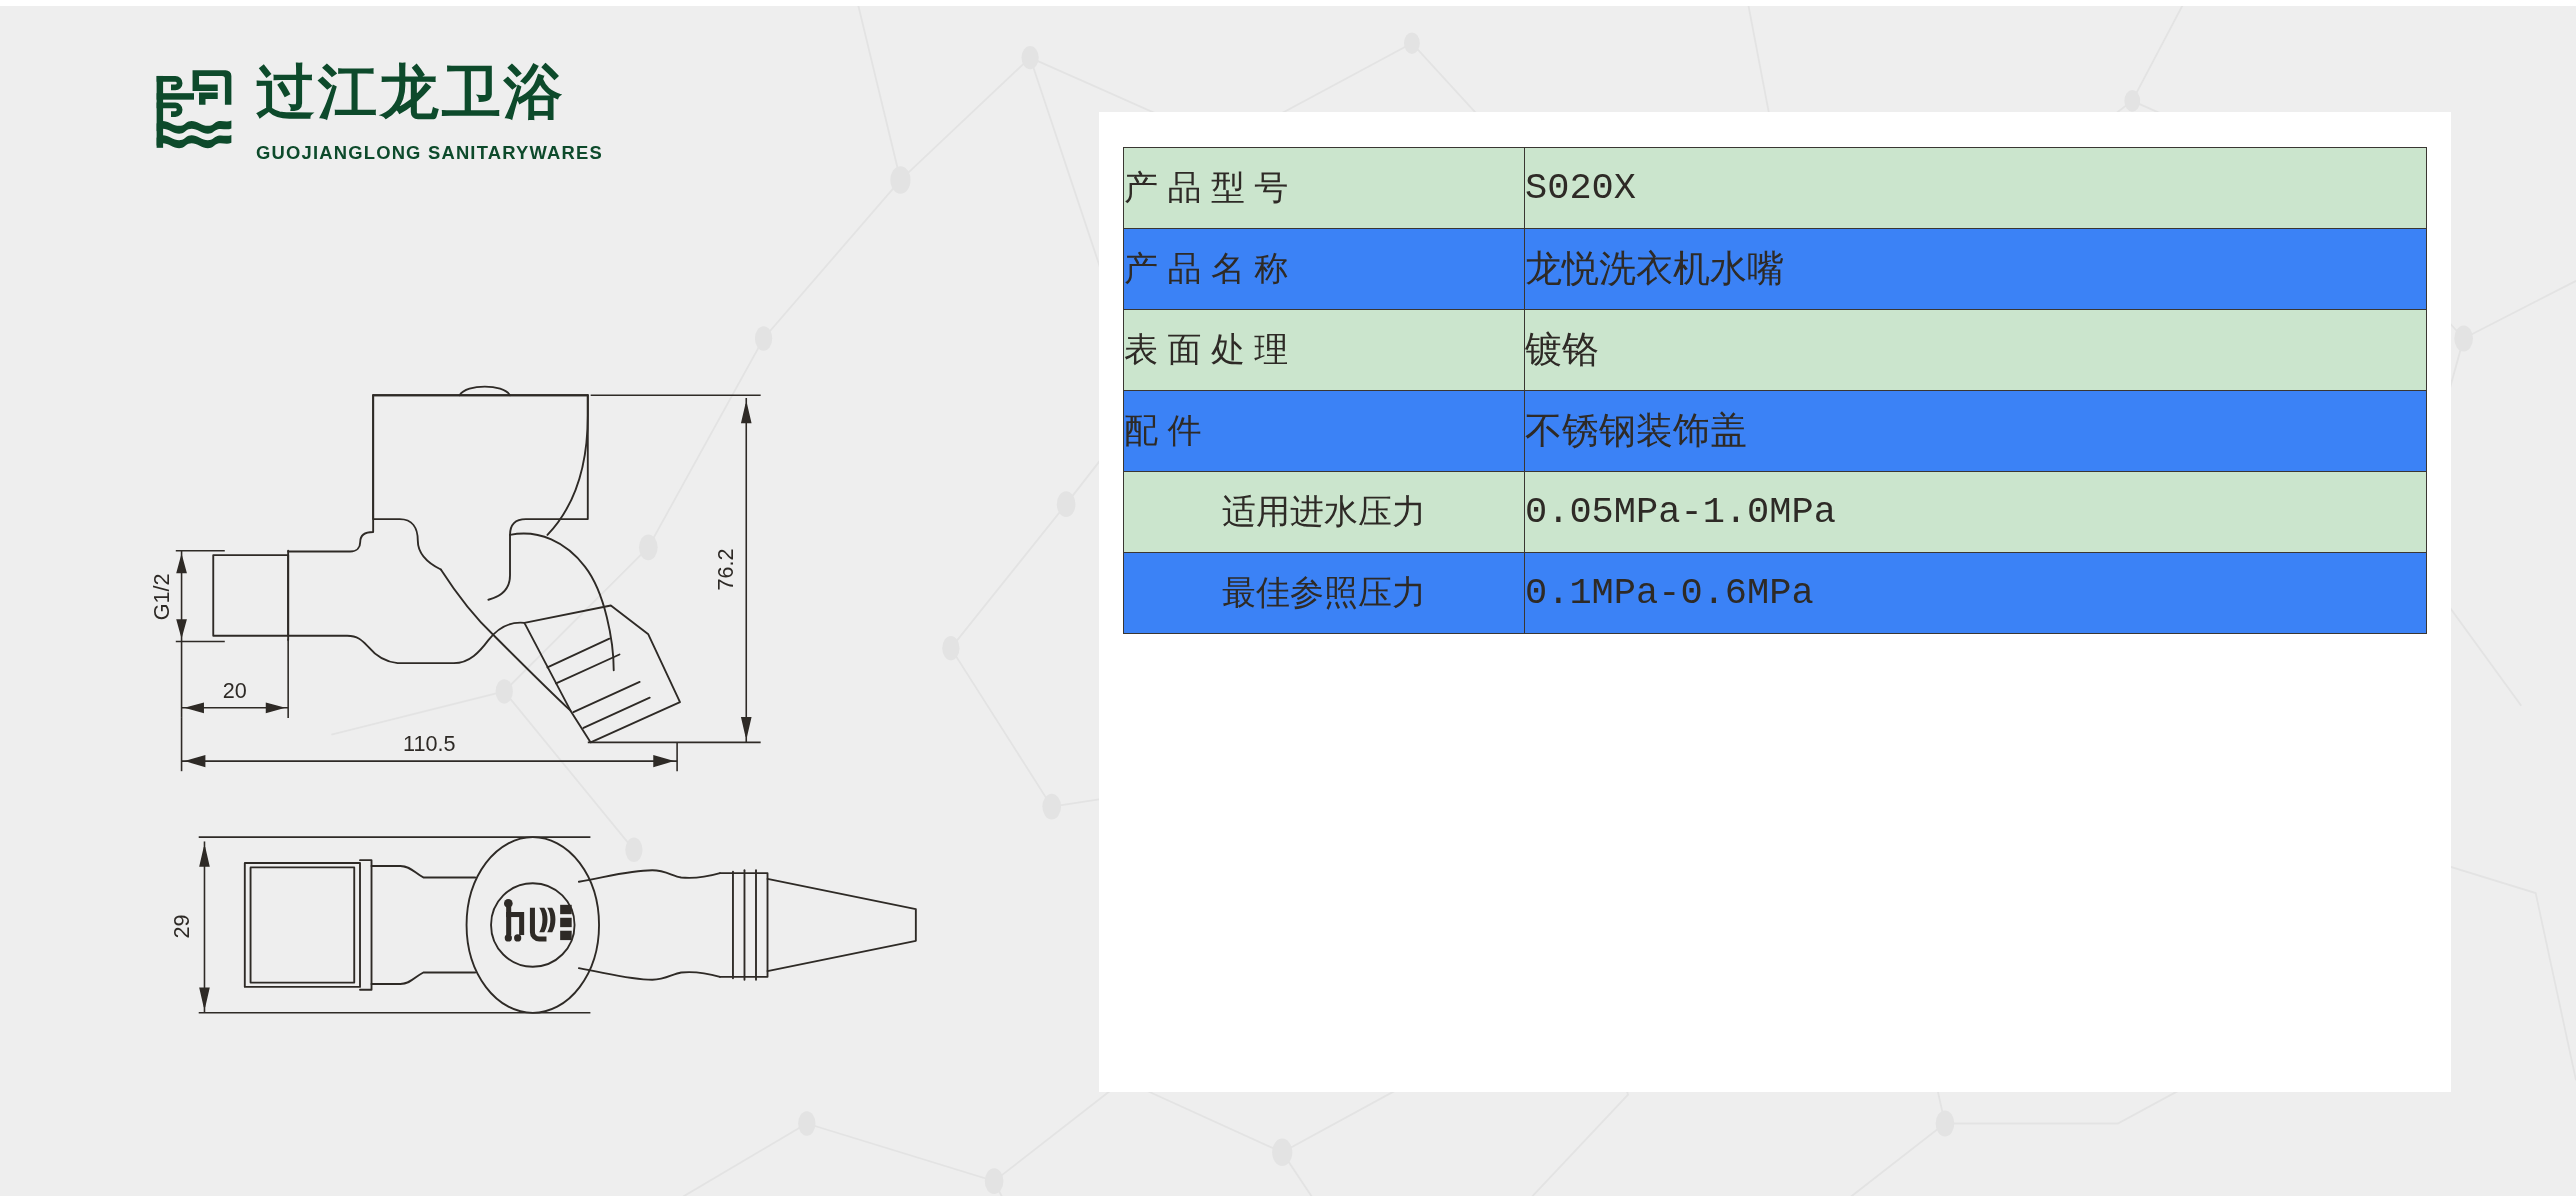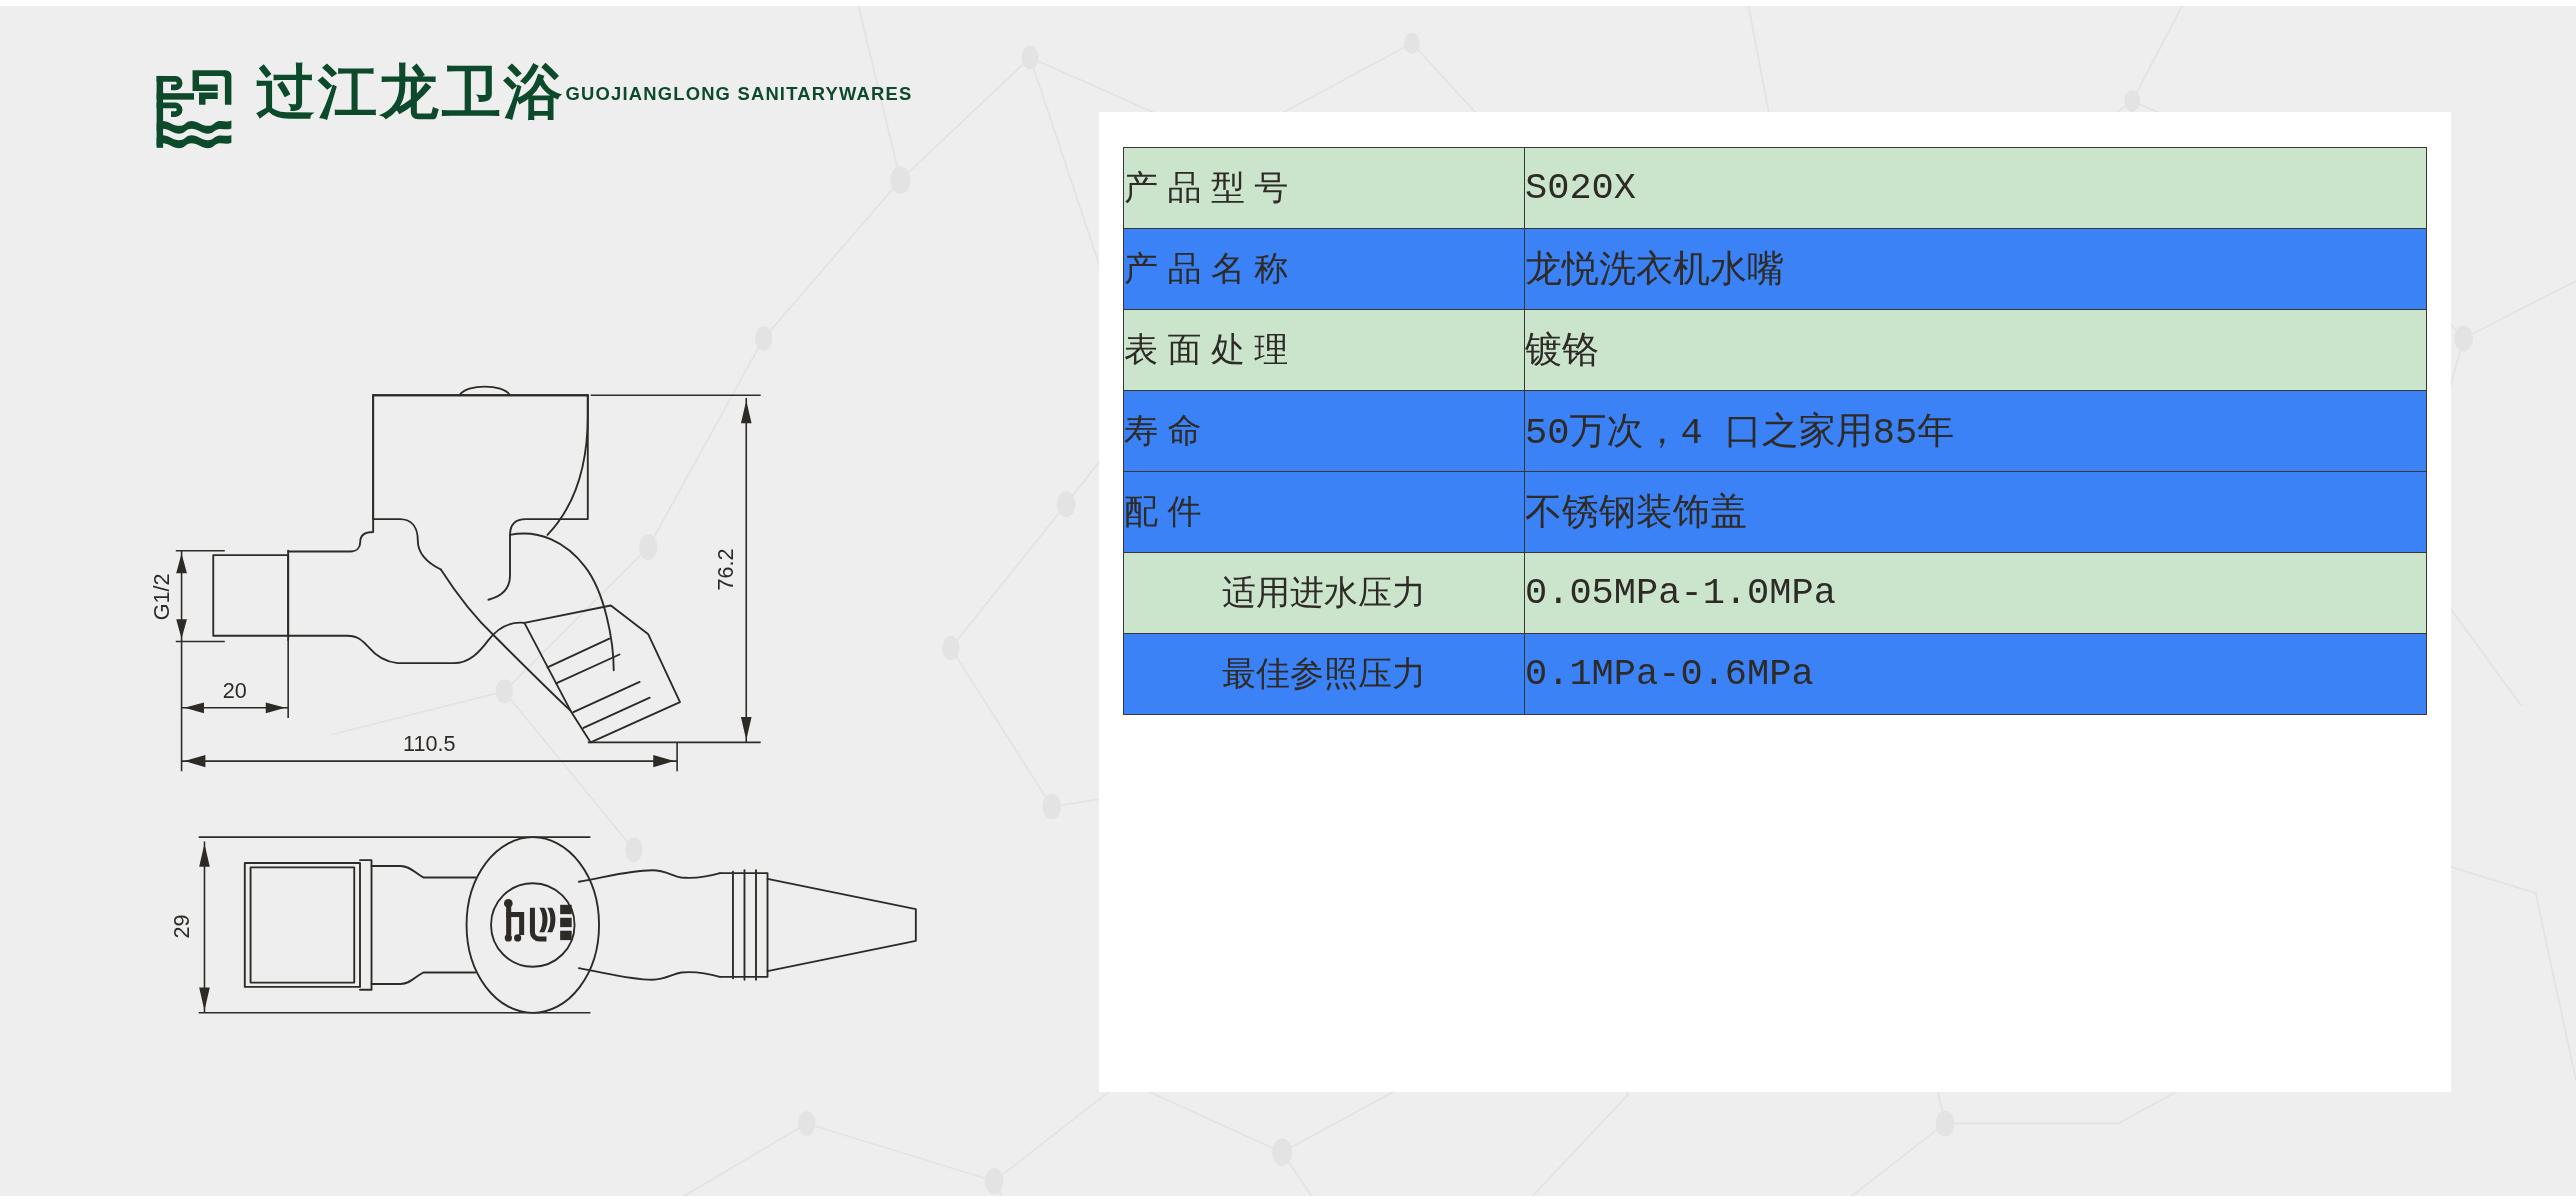--- a/index.html
+++ b/index.html
@@ -47,21 +47,21 @@
     display: flex;
     align-items: flex-start;
   }
   #logo-mark {
     width: 92px;
     height: 92px;
     margin-right: 16px;
   }
   #logo-text-col {
     display: flex;
-    flex-direction: row;
+    flex-direction: column;
     align-items: flex-start;
   }
   #logo-cn {
     font-size: 59px;
     line-height: 1;
     font-weight: bold;
     letter-spacing: 2.9px;
     white-space: nowrap;
   }
   #logo-en {
@@ -410,26 +410,20 @@
           <td class="spec-value">龙悦洗衣机水嘴</td>
         </tr>
         <tr class="green">
           <td class="spec-label">
             <div class="lbl-inner">表 面 处 理</div>
           </td>
           <td class="spec-value">镀铬</td>
         </tr>
         <tr class="plain">
           <td class="spec-label">
-            <div class="lbl-inner">寿            命</div>
-          </td>
-          <td class="spec-value">50万次，4 口之家用85年</td>
-        </tr>
-        <tr class="plain">
-          <td class="spec-label">
             <div class="lbl-inner">配            件</div>
           </td>
           <td class="spec-value">不锈钢装饰盖</td>
         </tr>
         <tr class="green">
           <td class="spec-label tight">
             <div class="lbl-inner">适用进水压力</div>
           </td>
           <td class="spec-value">0.05MPa-1.0MPa</td>
         </tr>

